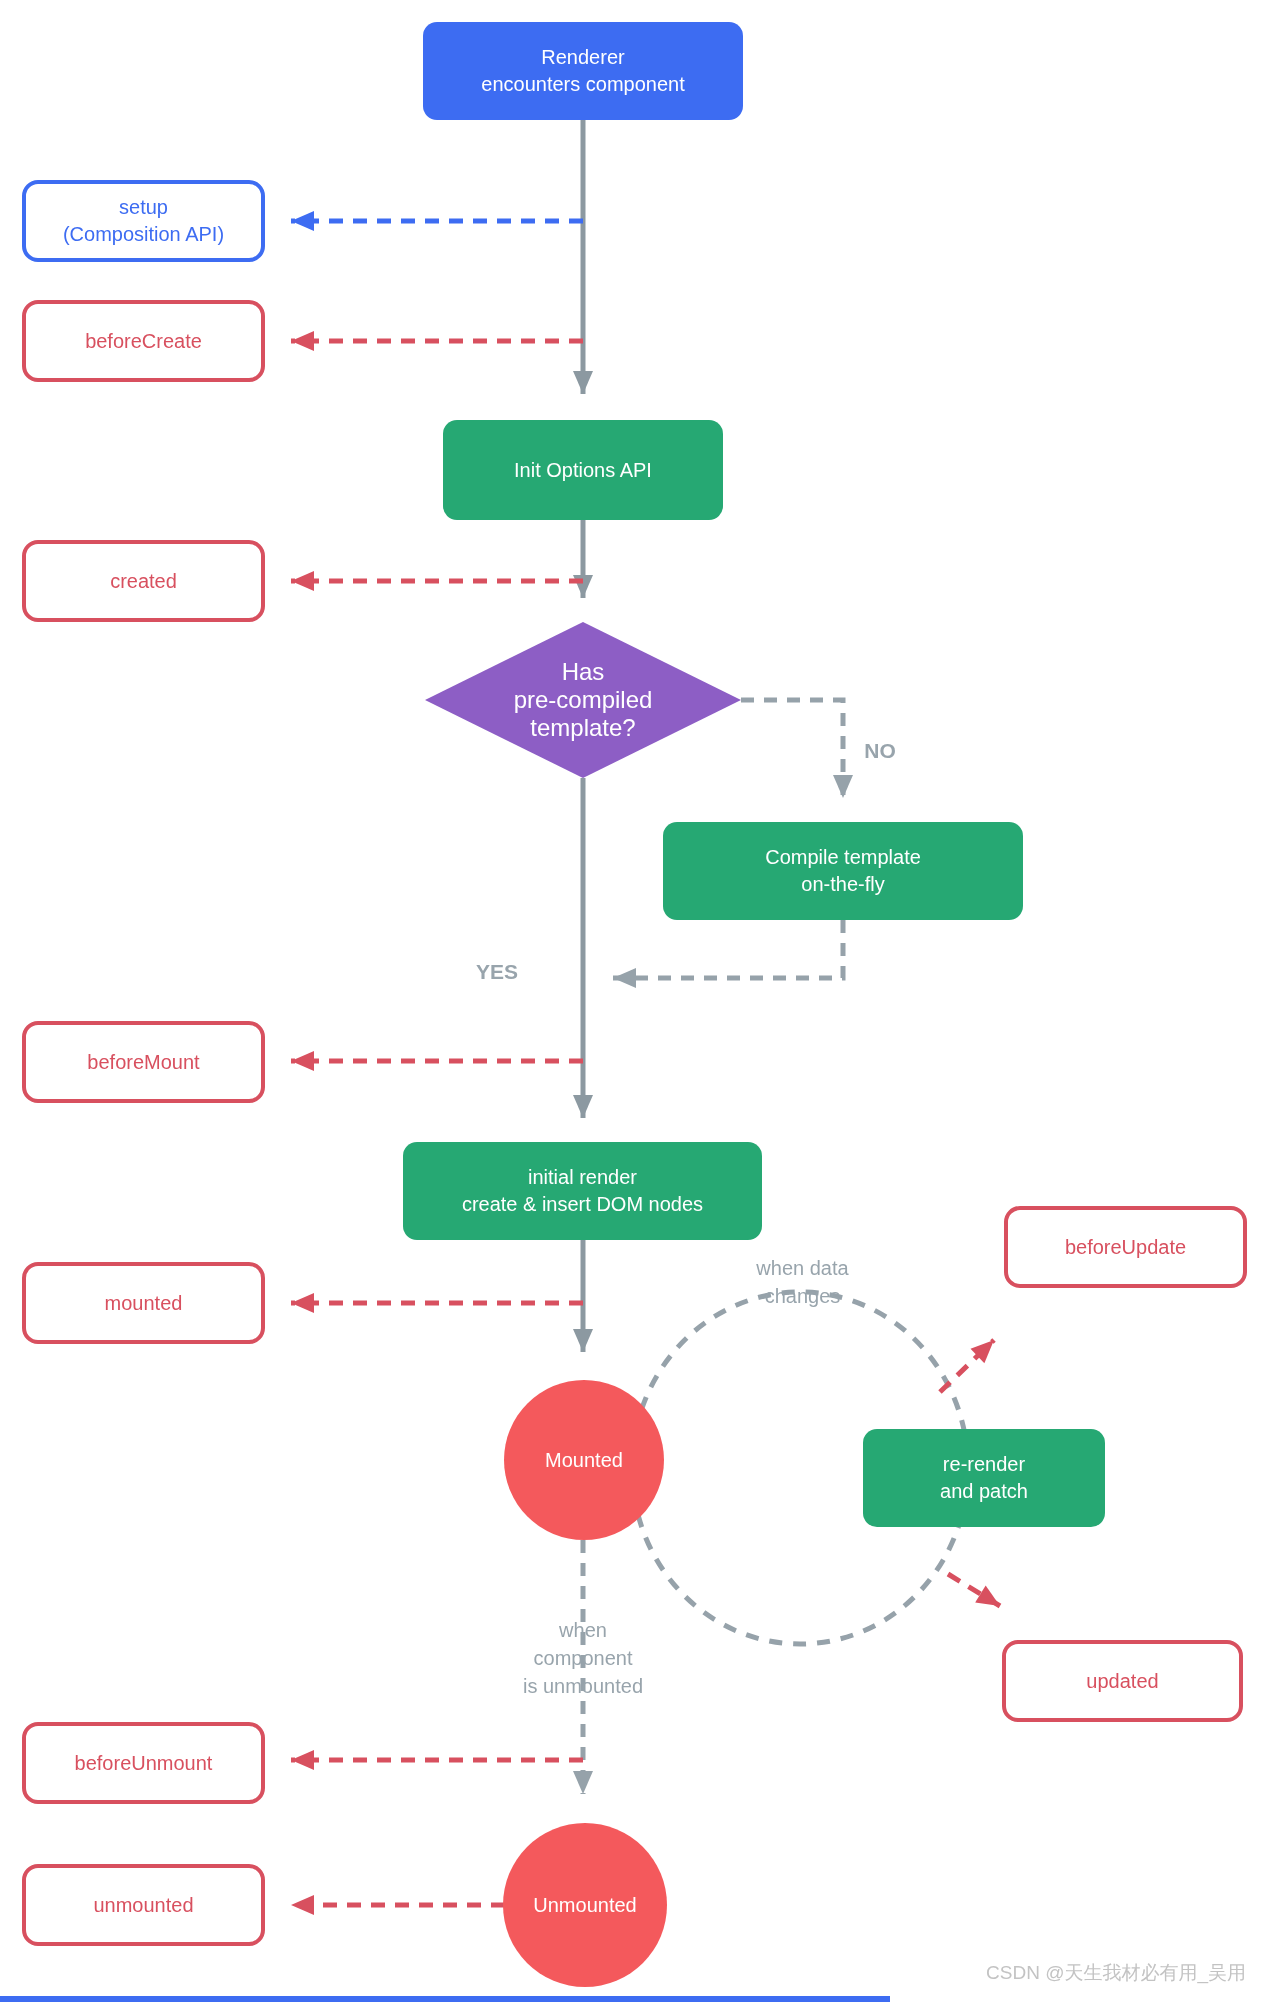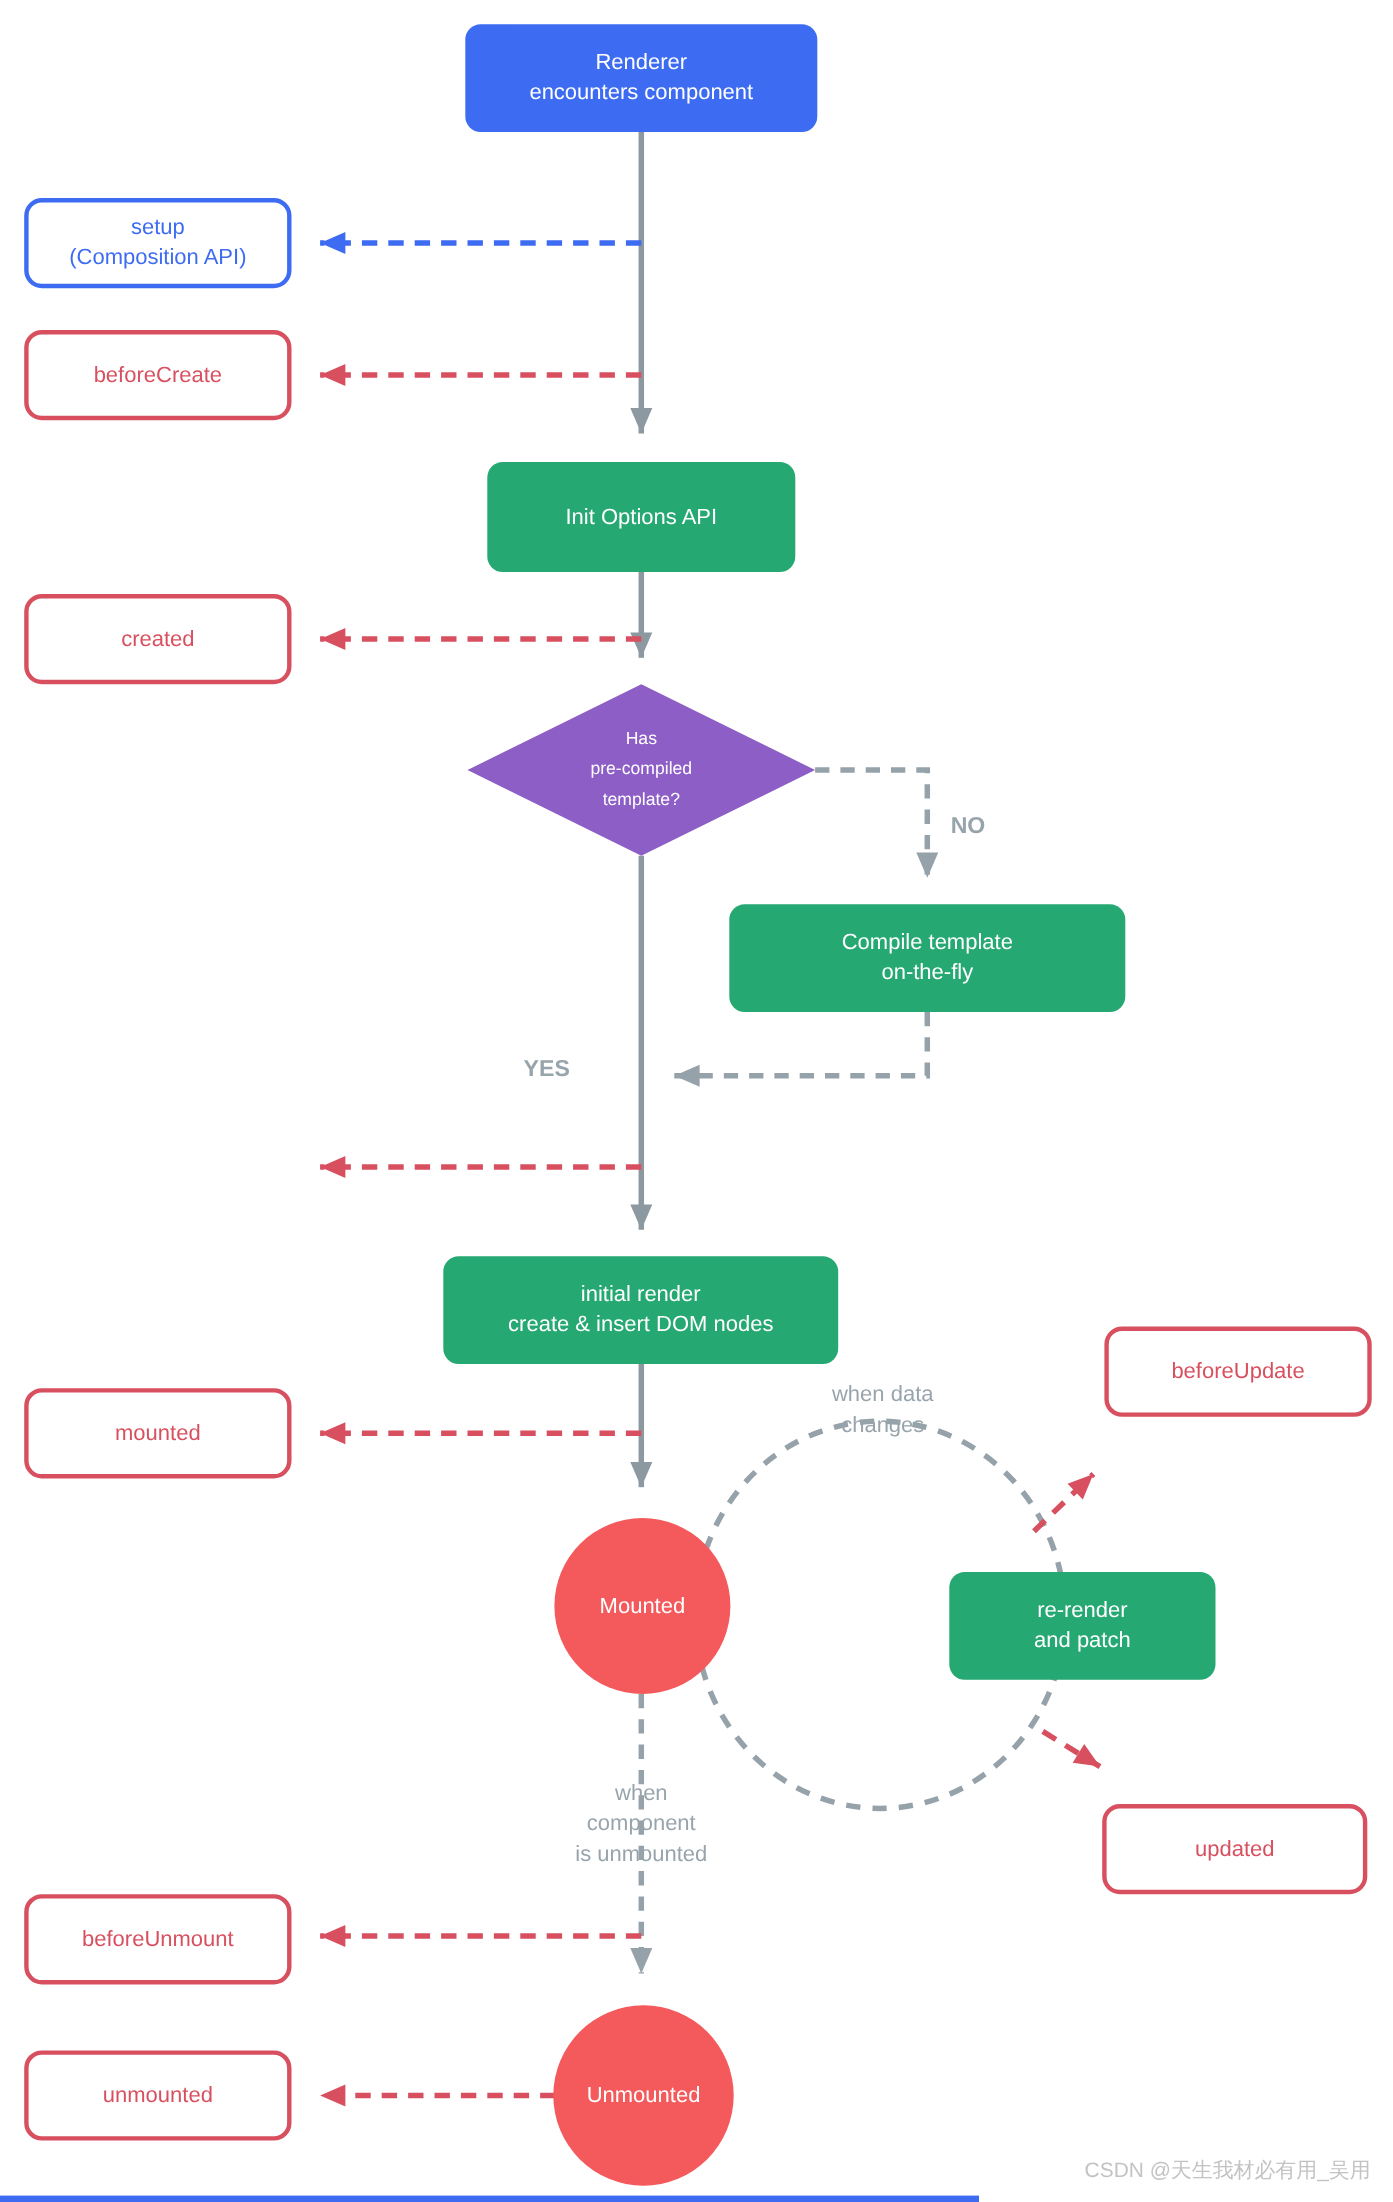--- a/index.html
+++ b/index.html
@@ -15,21 +15,21 @@
   .fill-blue{background:var(--c-blue);color:#fff;}
   .fill-green{background:var(--c-green);color:#fff;}
   .outline-blue{background:#fff;border:4px solid var(--c-blue);color:var(--c-blue);border-radius:16px;}
   .outline-red{background:#fff;border:4px solid var(--c-red_outline);color:var(--c-red_outline);border-radius:16px;}
   .state-circle{
     border-radius:50%;background:var(--c-red_fill);color:#fff;
     display:flex;align-items:center;justify-content:center;font-size:20px;
   }
   .gray-label{color:var(--c-gray_label);font-size:20px;line-height:28px;text-align:center;}
   .gray-label.bold{font-weight:bold;font-size:21px;margin-top:45px;}
-  .diamond-text{color:#fff;font-size:16px;line-height:28px;text-align:center;}
+  .diamond-text{color:#fff;font-size:24px;line-height:28px;text-align:center;}
   #watermark{
     color:#c3c3c3;font-size:19px;text-shadow:1px 1px 0 rgba(255,255,255,.9);
     white-space:nowrap;
   }
   #bottom-line{background:var(--c-blue);}
   svg .stroke-gray{stroke:var(--c-gray_line);}
   svg .stroke-dgray{stroke:var(--c-gray_dashed);}
   svg .stroke-red{stroke:var(--c-red_outline);}
   svg .stroke-blue{stroke:var(--c-blue);}
 </style>
@@ -110,20 +110,23 @@
 
   <div class="abs gray-label bold" style="left:848px;top:692px;width:64px;">NO</div>
 
   <div class="abs node fill-green" style="left:663px;top:822px;width:360px;height:98px;">
     <span>Compile template</span>
     <span>on-the-fly</span>
   </div>
 
   <div class="abs gray-label bold" style="left:452px;top:913px;width:90px;">YES</div>
 
+  <div class="abs node outline-red" style="left:22px;top:1021px;width:243px;height:82px;">
+    <span>beforeMount</span>
+  </div>
 
   <div class="abs node fill-green" style="left:403px;top:1142px;width:359px;height:98px;">
     <span>initial render</span>
     <span>create &amp; insert DOM nodes</span>
   </div>
 
   <div class="abs node outline-red" style="left:22px;top:1262px;width:243px;height:82px;">
     <span>mounted</span>
   </div>
 

